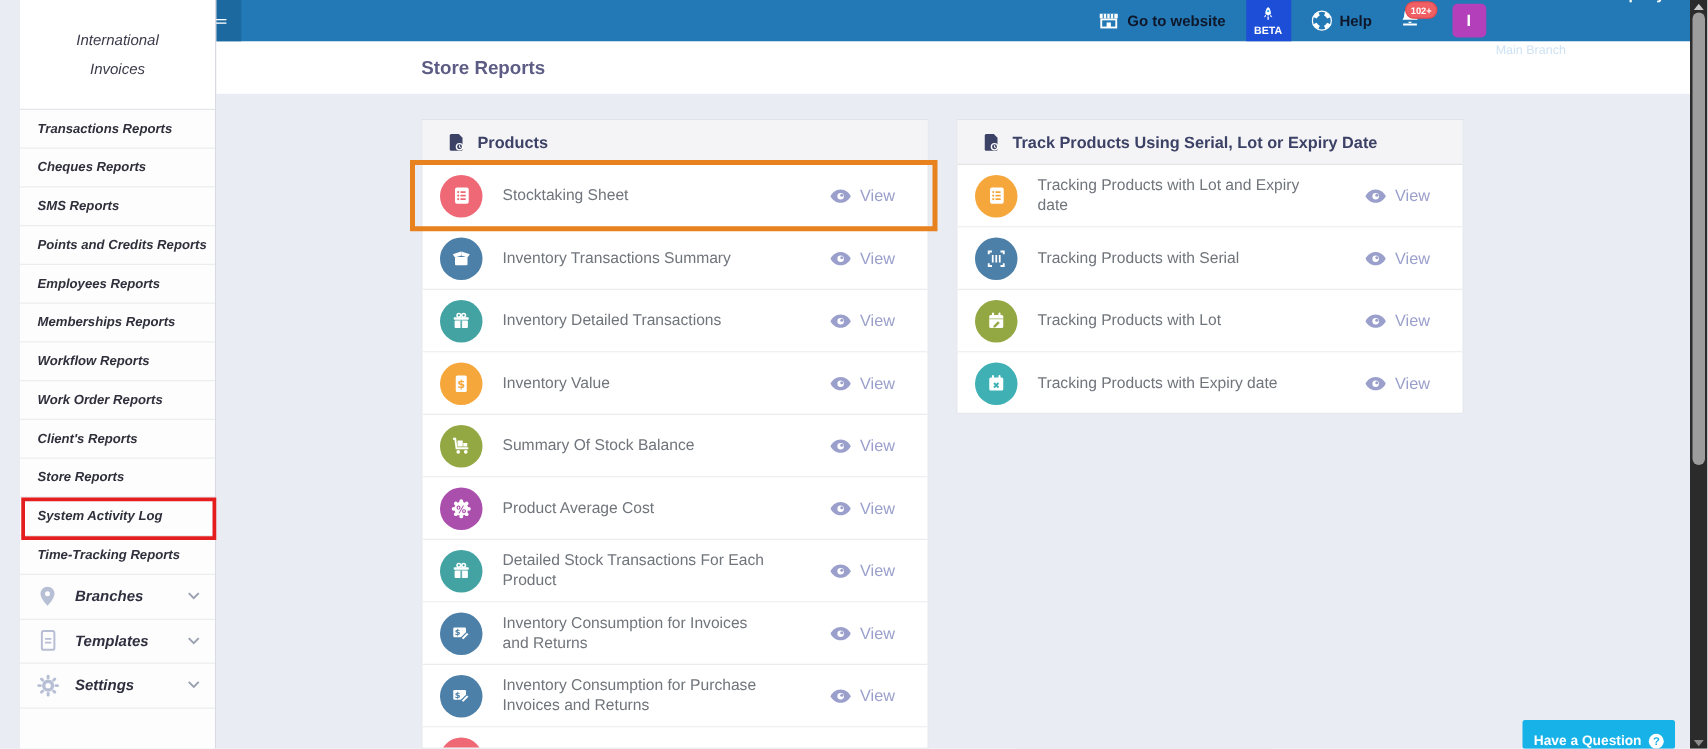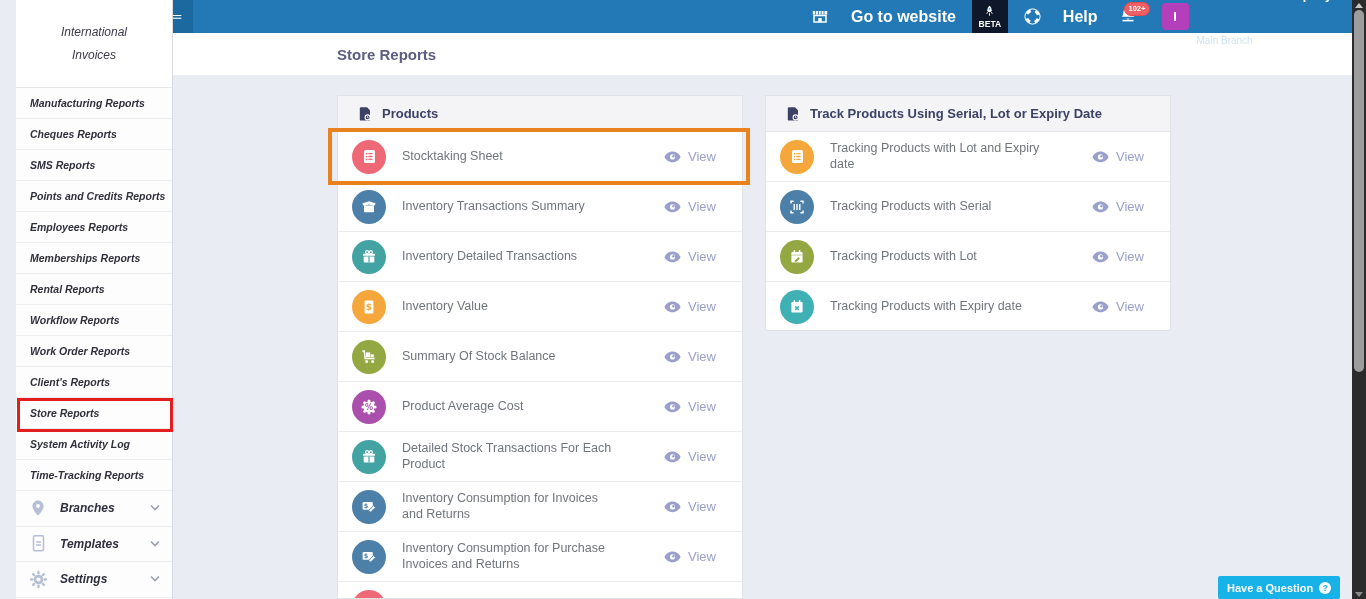--- a/index.html
+++ b/index.html
@@ -14,23 +14,23 @@
   .side-item span { font-size:10.5px; font-weight:700; color:#30303c; }
   .side-group { height:35.6px; display:flex; align-items:center; padding:0 12px 0 12px; border-bottom:1px solid #ebedf0; cursor:pointer; }
   .side-group .g-icon { width:20px; height:20px; margin-right:12px; display:flex; align-items:center; justify-content:center; }
   .side-group span.g-label { font-size:12px; font-weight:700; color:#2f2f3f; flex:1; }
   .chev { width:10px; height:8px; }
 
   
   .topbar { position:absolute; left:157px; top:0; width:1195px; height:33px; background:#2379b5; display:flex; align-items:center; z-index:4; }
   .toggle-btn { width:36px; height:33px; background:#1b699f; display:flex; align-items:center; justify-content:center; color:#fff; font-size:17px; cursor:pointer; }
   .tb-right { margin-left:auto; display:flex; align-items:center; height:33px; padding-right:10px; }
-  .tb-link { display:flex; align-items:center; color:#ffffff; font-size:16px; font-weight:700; margin:0 10px; cursor:pointer; white-space:nowrap;gap:16px; }
+  .tb-link { display:flex; align-items:center; color:#0f172a; font-size:12px; font-weight:700; margin:0 10px; cursor:pointer; white-space:nowrap; }
   .tb-link svg { margin-right:6px; }
-  .beta-box { width:36px; height:33px; background:#0f172a; display:flex; flex-direction:column; align-items:center; justify-content:center; cursor:pointer; margin:0 6px; }
+  .beta-box { width:36px; height:33px; background:#1d4ed8; display:flex; flex-direction:column; align-items:center; justify-content:center; cursor:pointer; margin:0 6px; }
   .beta-box .beta-txt { color:#fff; font-size:8.5px; font-weight:700; margin-top:1px; }
   .bell-wrap { position:relative; margin:0 14px 0 10px; cursor:pointer; }
   .badge { position:absolute; top:-3px; left:6px; background:#ef5f63; color:#fff; font-size:7.5px; font-weight:700; padding:1.5px 4px; border-radius:7px; border:1px solid #e14b50; }
   .avatar { width:27px; height:27px; border-radius:4px; background:#b43fba; color:#fff; font-size:13px; font-weight:700; display:flex; align-items:center; justify-content:center; margin:0 8px 0 10px; }
   .company-block { display:flex; flex-direction:column; justify-content:center; cursor:pointer;gap:33px; }
   .company-block .c-name { color:#fff; font-size:12.5px; font-weight:700; white-space:nowrap; }
   .company-block .c-branch { color:#cfe3f4; font-size:10px; }
   .caret { font-size:10px; margin-left:5px; }
 
   
@@ -48,21 +48,21 @@
   .circle { width:34px; height:34px; border-radius:50%; display:flex; align-items:center; justify-content:center; flex:0 0 34px; }
   .row-label { font-size:12.5px; color:#70757c; margin-left:16px; max-width:215px; line-height:1.25; }
   .view { margin-left:auto; display:flex; align-items:center; cursor:pointer; }
   .view-text { font-size:13px; color:#9aa0cb; margin-left:7px; }
 
   
   .hl-row { position:absolute; left:328px; top:128px; width:422px; height:57px; border:4px solid #e8821e; z-index:6; pointer-events:none; }
   .hl-side { position:absolute; left:1px; top:398px; width:156px; height:34px; border:3px solid #e41e1e; z-index:6; pointer-events:none; }
 
   
-  .question-btn { position:absolute; left:1218px; top:576px; height:23px; padding:0 9px; background:#16b2e8; border-radius:2px; display:flex; align-items:center; color:#fff; font-size:11px; font-weight:700; cursor:pointer; z-index:7; }
+  .question-btn { position:absolute; left:1218px; top:576px; height:23px; padding:0 9px; background:#16b2e8; border-radius:2px; display:flex; align-items:flex-end; color:#fff; font-size:11px; font-weight:700; cursor:pointer; z-index:7; }
   .q-circle { width:12px; height:12px; border-radius:50%; background:#fff; color:#16b2e8; font-size:9px; font-weight:700; display:flex; align-items:center; justify-content:center; margin-left:6px; }
 
   .scrollbar { position:absolute; right:0; top:0; width:14px; height:599px; background:#2b2b2b; z-index:10; }
   .sb-thumb { position:absolute; left:2px; top:10px; width:10px; height:362px; background:#9d9d9d; border-radius:5px; cursor:pointer; }
   .sb-up, .sb-down { position:absolute; left:0; width:14px; height:10px; display:flex; align-items:center; justify-content:center; cursor:pointer; }
   .sb-up { top:0; } .sb-down { bottom:0; }
   .tri-up { width:0; height:0; border-left:4px solid transparent; border-right:4px solid transparent; border-bottom:5px solid #c9c9c9; }
   .tri-down { width:0; height:0; border-left:4px solid transparent; border-right:4px solid transparent; border-top:5px solid #8b8b8b; }
 </style>
 </head>
@@ -70,21 +70,21 @@
 
 <div class="screen">
 
   <div class="sidebar">
     <div class="company-header">
       <div>International</div>
       <div>Invoices</div>
     </div>
     <div id="side-items">
   <div class="side-item">
-    <span>Manufacturing Reports</span>
+    <span>Transactions Reports</span>
   </div>
 
   <div class="side-item">
     <span>Cheques Reports</span>
   </div>
 
   <div class="side-item">
     <span>SMS Reports</span>
   </div>
 
@@ -93,23 +93,20 @@
   </div>
 
   <div class="side-item">
     <span>Employees Reports</span>
   </div>
 
   <div class="side-item">
     <span>Memberships Reports</span>
   </div>
 
-  <div class="side-item">
-    <span>Rental Reports</span>
-  </div>
 
   <div class="side-item">
     <span>Workflow Reports</span>
   </div>
 
   <div class="side-item">
     <span>Work Order Reports</span>
   </div>
 
   <div class="side-item">

